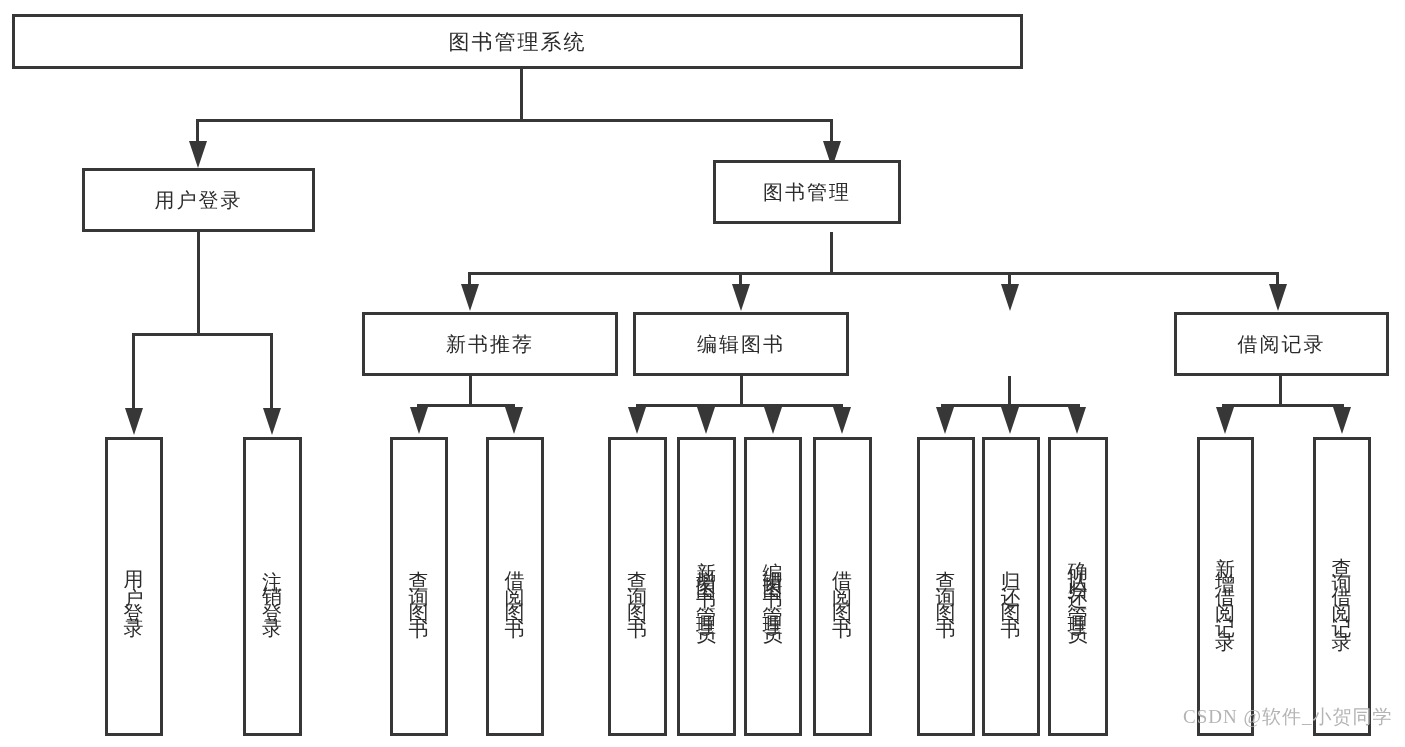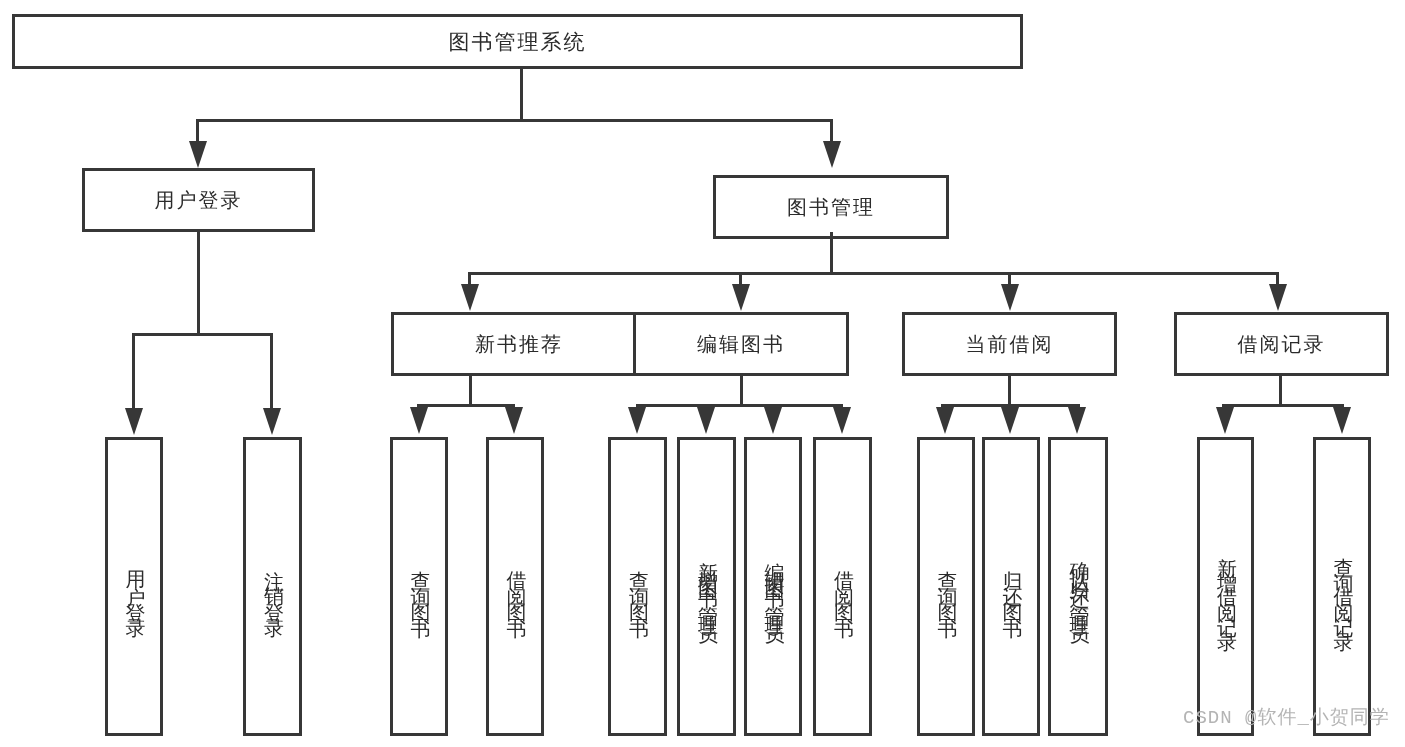--- a/index.html
+++ b/index.html
@@ -1,18 +1,18 @@
 <!DOCTYPE html>
 <html><head>
 <meta charset="utf-8">
 <style>
   html,body{margin:0;padding:0;background:#fff;}
   .canvas{
     position:relative;width:1405px;height:747px;background:#ffffff;overflow:hidden;
-    font-family:Liberation Mono, monospace;color:#2b2b2b;
+    font-family:Liberation Serif, serif;color:#2b2b2b;
   }
   .box{
     position:absolute;background:#ffffff;border:3px solid #373737;box-sizing:border-box;
     display:flex;align-items:center;justify-content:center;
   }
   .hlabel{font-size:20px;letter-spacing:2px;white-space:nowrap;}
   .rootlabel{font-size:21px;letter-spacing:2px;white-space:nowrap;}
   .vbox span{
     writing-mode:vertical-rl;text-orientation:mixed;
     font-size:20px;line-height:1;white-space:nowrap;
@@ -43,21 +43,21 @@
   <div class="line" style="left:520px;top:69px;width:3px;height:53px;"></div>
   <div class="line" style="left:196px;top:119px;width:637px;height:3px;"></div>
   <div class="line" style="left:196px;top:119px;width:3px;height:26px;"></div>
   <div class="arrow" style="left:189px;top:141px;"></div>
   <div class="line" style="left:830px;top:119px;width:3px;height:26px;"></div>
   <div class="arrow" style="left:823px;top:141px;"></div>
 
   <div class="box" style="left:82px;top:168px;width:233px;height:64px;">
     <span class="hlabel">用户登录</span>
   </div>
-  <div class="box" style="left:713px;top:175px;width:236px;height:64px;">
+  <div class="box" style="left:713px;top:160px;width:188px;height:64px;">
     <span class="hlabel">图书管理</span>
   </div>
 
   <div class="line" style="left:197px;top:232px;width:3px;height:104px;"></div>
   <div class="line" style="left:132px;top:333px;width:141px;height:3px;"></div>
   <div class="line" style="left:132px;top:333px;width:3px;height:76px;"></div>
   <div class="arrow" style="left:125px;top:408px;"></div>
   <div class="line" style="left:270px;top:333px;width:3px;height:76px;"></div>
   <div class="arrow" style="left:263px;top:408px;"></div>
 
@@ -65,28 +65,25 @@
   <div class="line" style="left:468px;top:272px;width:811px;height:3px;"></div>
   <div class="line" style="left:468px;top:272px;width:3px;height:14px;"></div>
   <div class="arrow" style="left:461px;top:284px;"></div>
   <div class="line" style="left:739px;top:272px;width:3px;height:14px;"></div>
   <div class="arrow" style="left:732px;top:284px;"></div>
   <div class="line" style="left:1008px;top:272px;width:3px;height:14px;"></div>
   <div class="arrow" style="left:1001px;top:284px;"></div>
   <div class="line" style="left:1276px;top:272px;width:3px;height:14px;"></div>
   <div class="arrow" style="left:1269px;top:284px;"></div>
 
-  <div class="box" style="left:362px;top:312px;width:256px;height:64px;margin-left:29px;">
+  <div class="box" style="left:362px;top:312px;width:256px;height:64px;">
     <span class="hlabel">新书推荐</span>
   </div>
   <div class="box" style="left:633px;top:312px;width:216px;height:64px;">
     <span class="hlabel">编辑图书</span>
-  </div>
-  <div class="box" style="left:902px;top:312px;width:215px;height:64px;">
-    <span class="hlabel">当前借阅</span>
   </div>
   <div class="box" style="left:1174px;top:312px;width:215px;height:64px;">
     <span class="hlabel">借阅记录</span>
   </div>
 
   <div class="line" style="left:469px;top:376px;width:3px;height:31px;"></div>
   <div class="line" style="left:417px;top:404px;width:98px;height:3px;"></div>
   <div class="arrow" style="left:410px;top:407px;"></div>
   <div class="arrow" style="left:505px;top:407px;"></div>
 

